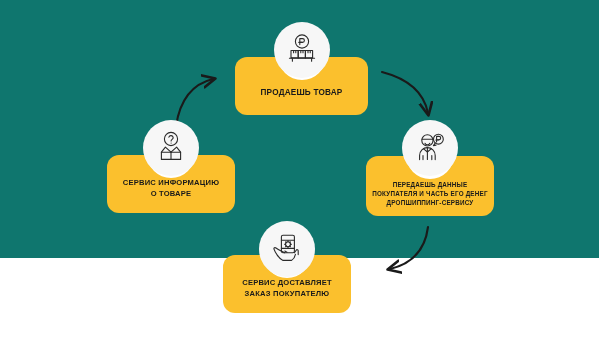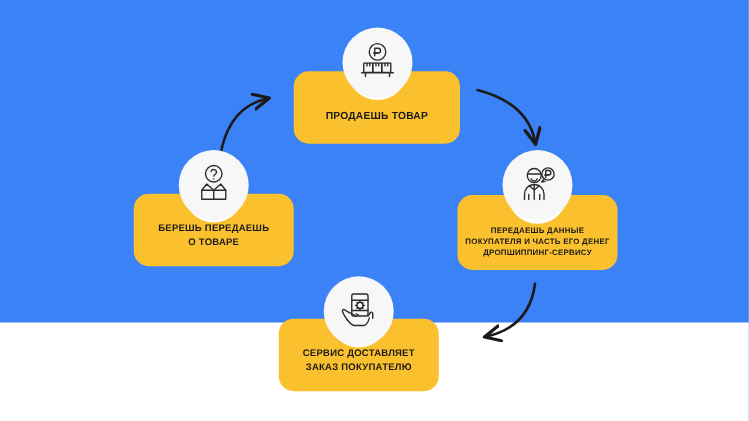--- a/index.html
+++ b/index.html
@@ -10,21 +10,21 @@
     width: 599px;
     height: 337px;
     background: #ffffff;
     font-family: "Liberation Sans", sans-serif;
     overflow: hidden;
   }
   #diagram {
     position: relative;
     width: 599px;
     height: 258px;
-    background: #3b82f6;
+    background: #0f766e;
   }
 
   
   .node {
     position: absolute;
     box-sizing: border-box;
   }
   .card {
     position: absolute;
     left: 0;
@@ -232,17 +232,17 @@
       <svg width="40" height="40" viewBox="0 0 40 40" fill="none" stroke="#2b2b2b" stroke-width="1.1" stroke-linecap="round" stroke-linejoin="round">
         <circle cx="20" cy="11" r="6.6"></circle>
         <path d="M17.9 9.2 a2.2 2.2 0 0 1 4.3 0.5 c0 1.5 -2.1 1.8 -2.1 3.2"></path>
         <path d="M20.1 15 v0.1"></path>
         <path d="M10.4 24.2 h19.2 v7.2 h-19.2 z"></path>
         <path d="M20 24.2 v7.2"></path>
         <path d="M10.4 24.2 L14.4 19.2 L20 24.2"></path>
         <path d="M29.6 24.2 L25.6 19.2 L20 24.2"></path>
       </svg>
     </div>
-    <div class="node-label">БЕРЕШЬ ПЕРЕДАЕШЬ
+    <div class="node-label">СЕРВИС ИНФОРМАЦИЮ
 О ТОВАРЕ</div>
   </div>
 
 </div>
 
 </body></html>

